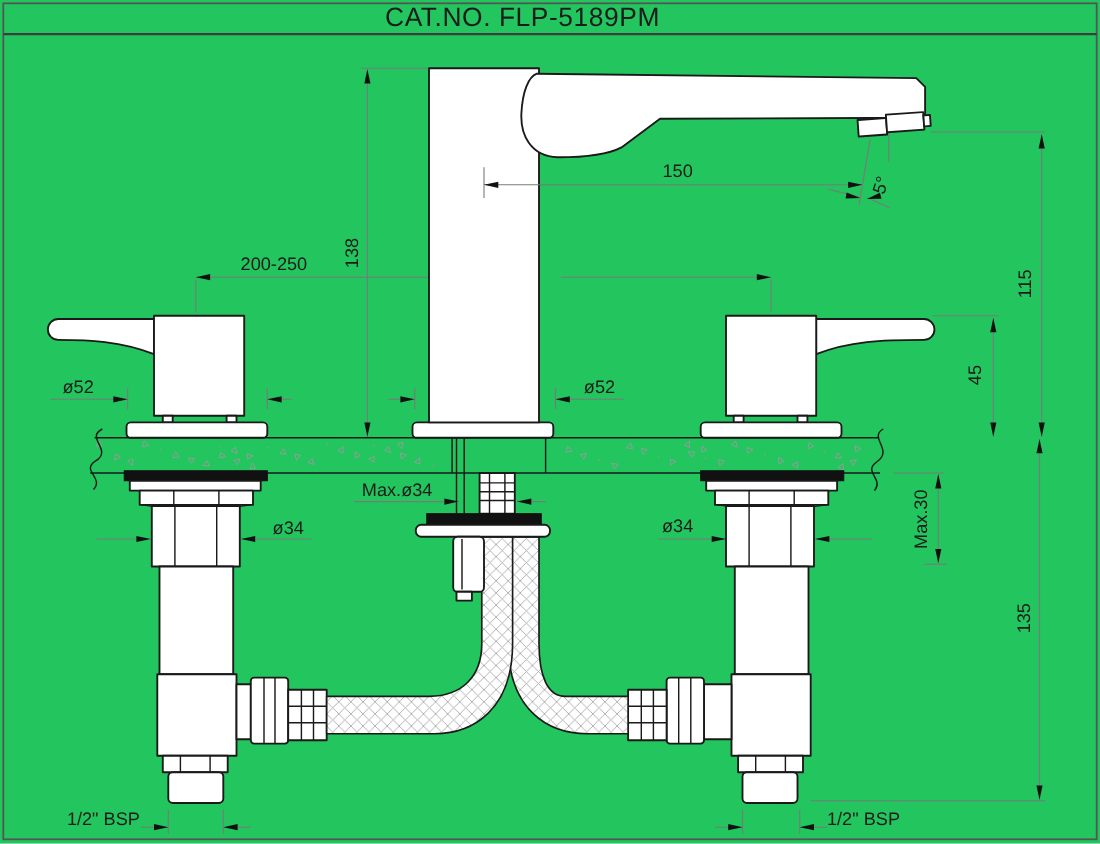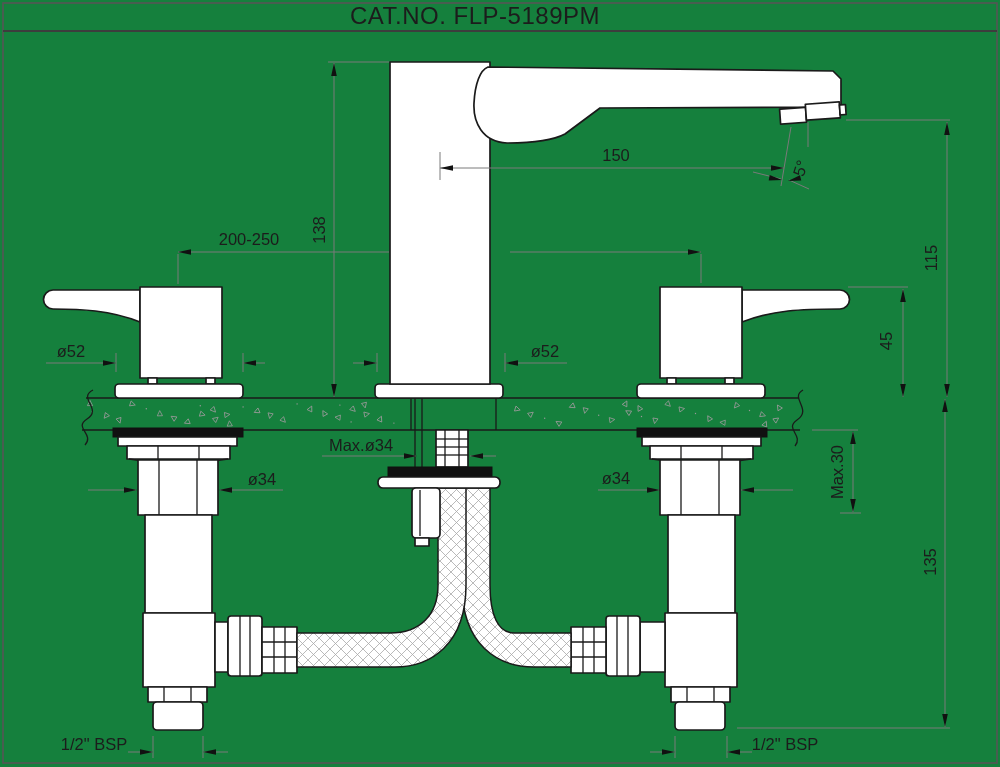--- a/index.html
+++ b/index.html
@@ -1,16 +1,16 @@
 <!DOCTYPE html>
 <html><head>
 <meta charset="utf-8">
 <style>
   html,body{margin:0;padding:0;background:#fff;}
-  .sheet{position:relative;width:1000px;height:767px;background:#15803d;overflow:hidden;
+  .sheet{position:relative;width:1000px;height:767px;background:#22c55e;overflow:hidden;
          font-family:"Liberation Sans",sans-serif;}
   svg{display:block;}
   text{font-family:"Liberation Sans",sans-serif;fill:#1c1c1c;}
   .title-text{font-size:24px;letter-spacing:.5px;}
   .dim-text{font-size:16.5px;}
   .obj{fill:#fff;stroke:#1a1a1a;stroke-width:1.7;stroke-linejoin:round;}
   .obj-thin{fill:none;stroke:#1a1a1a;stroke-width:1.3;}
   .black-fill{fill:#111;stroke:#111;stroke-width:1;}
   .dim{stroke:#7a7a7a;stroke-width:1;fill:none;}
   .arr{fill:#111;stroke:none;}

